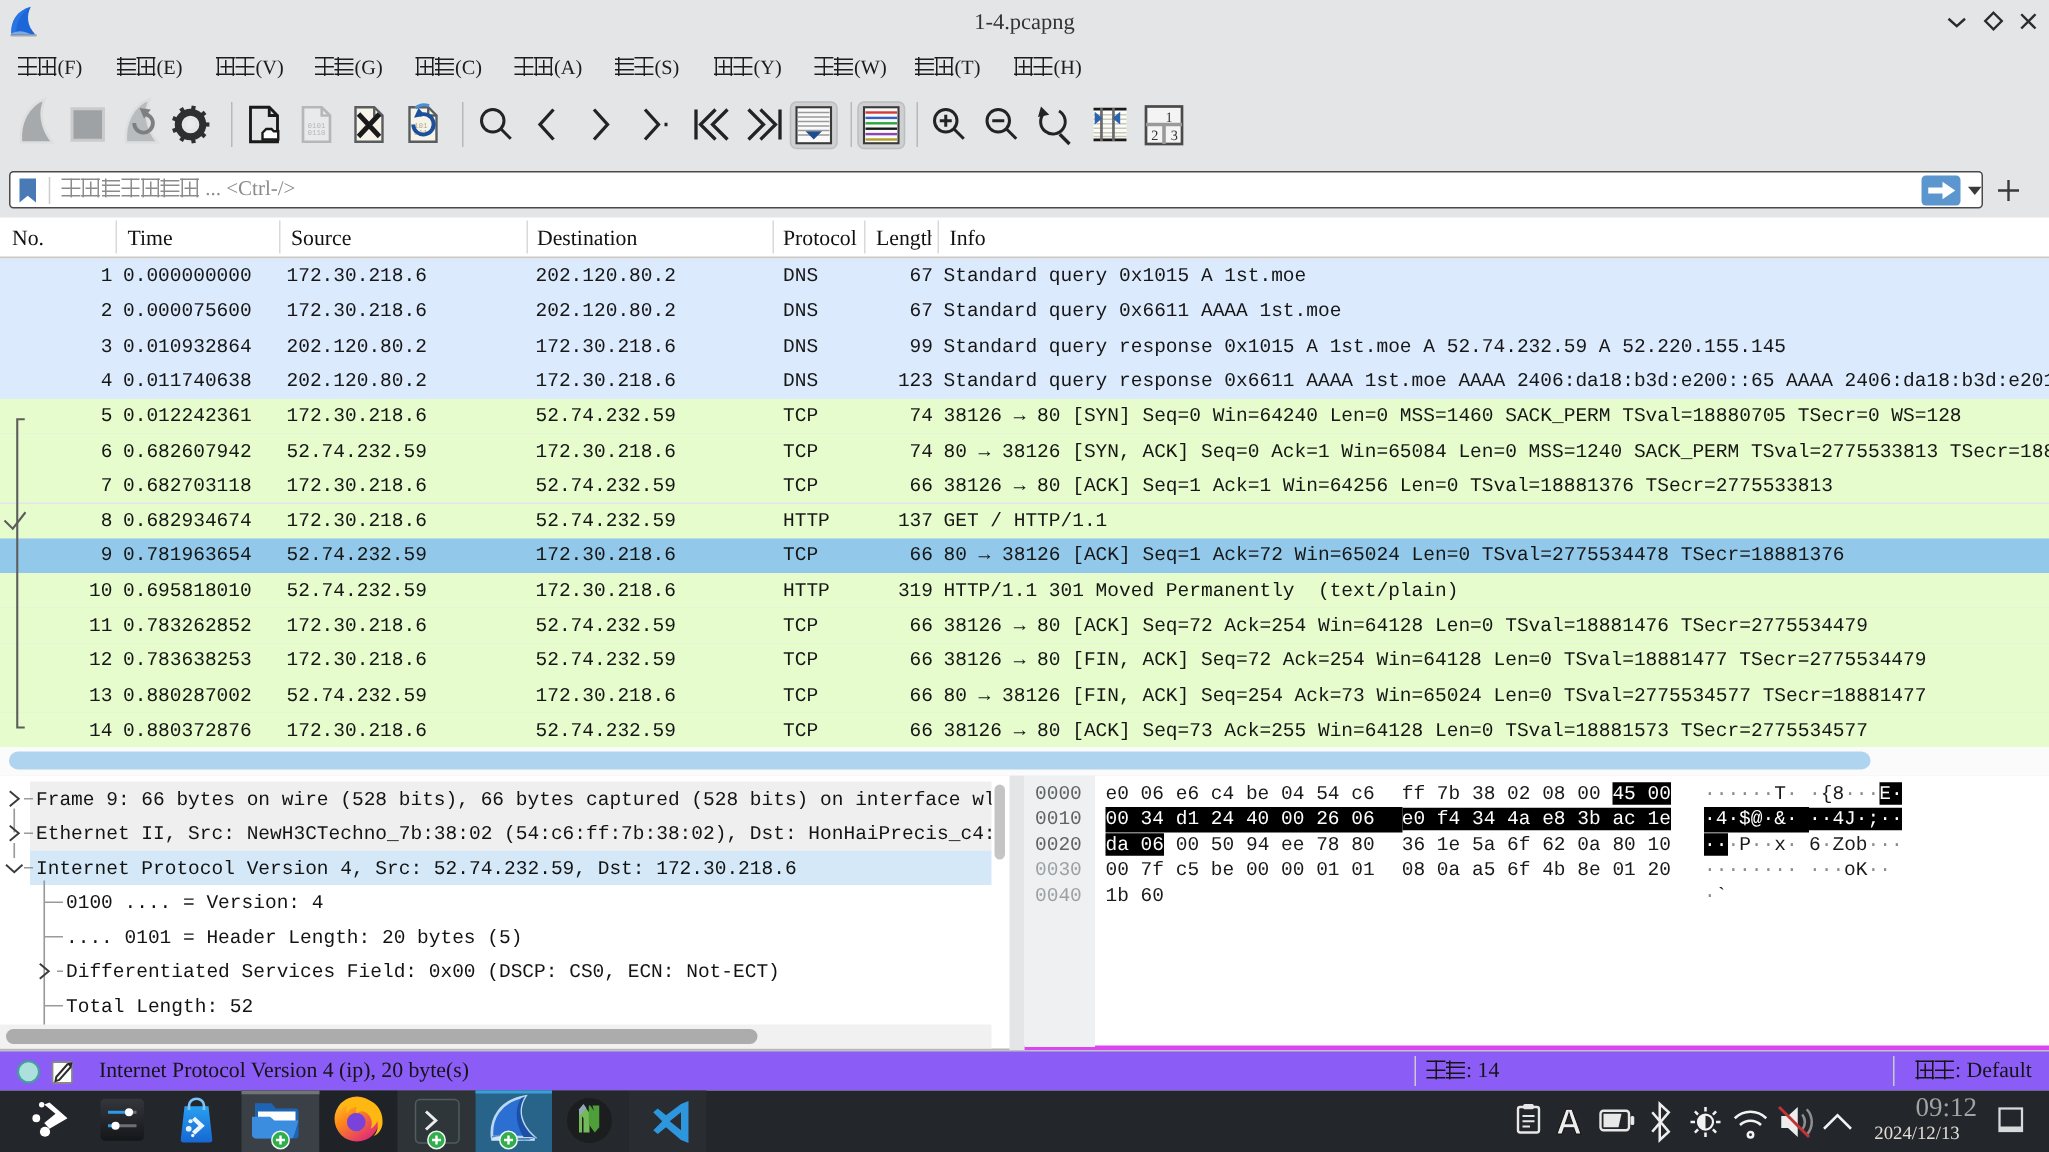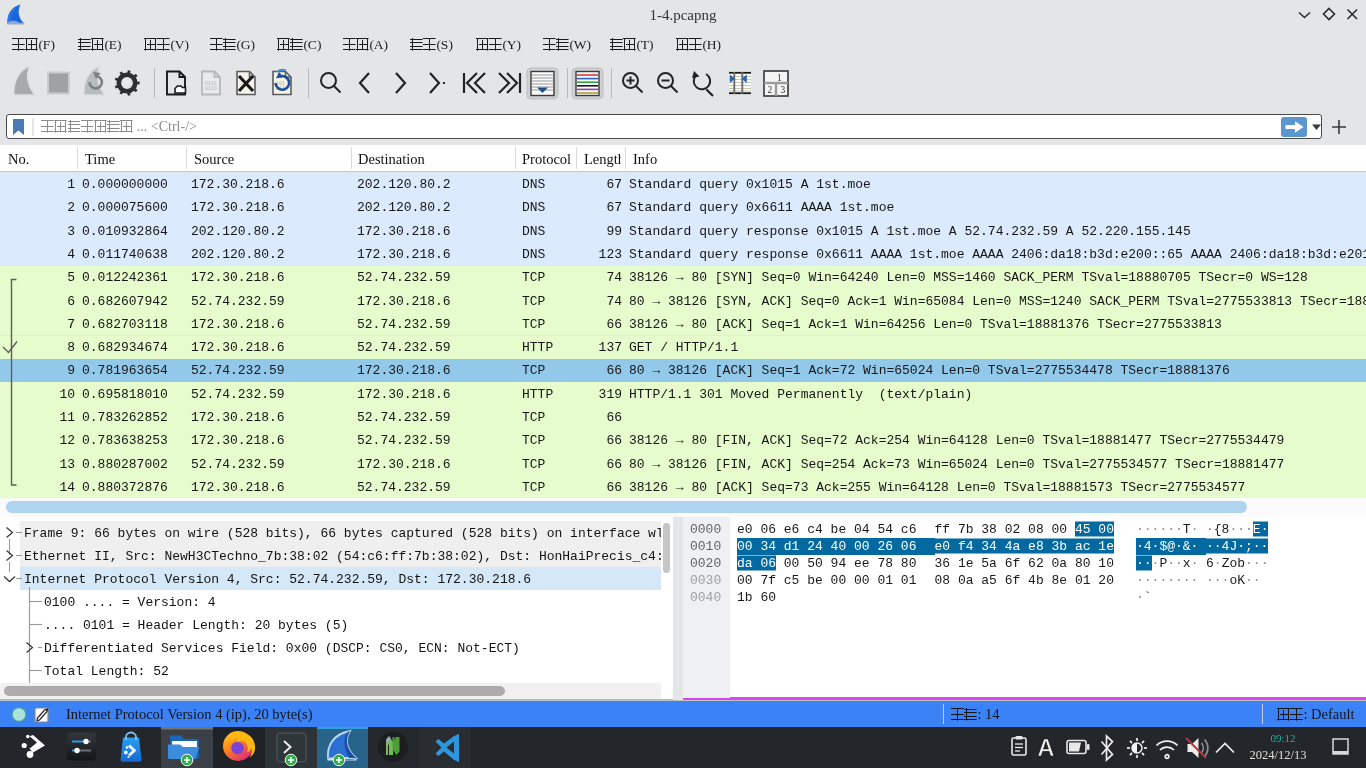--- a/index.html
+++ b/index.html
@@ -59,28 +59,28 @@
 #dhsb{position:absolute;left:0;top:166px;width:661px;height:16px;background:#f1f1f1}
 #dhsb b{position:absolute;left:4px;top:3px;width:501px;height:10px;background:#acacac;border-radius:5px}
 
 #hexpane{left:683px;top:517px;width:683px;height:183px;background:#fff;border-bottom:3px solid #d946ef}
 #hexoff{position:absolute;left:0;top:0;width:47px;height:181px;background:#eef0f2}
 .hrow{position:absolute;left:0;width:683px;height:16.8px;font-family:"Liberation Mono",monospace;font-size:13px;color:#1a1a1a}
 .hrow span{position:absolute;top:50%;transform:translateY(-50%);white-space:pre}
 .hoff{left:7px;color:#5f6467}.hoff.lt{color:#9ba1a5}
 .hg1{left:54px}.hg2{left:251.5px}
 .ag1{left:453px}.ag2{left:523px}
-.sel{background:#0369a1;color:#fff}
+.sel{background:#000000;color:#fff}
 .gy{color:#8c8c8c}
 
-#statusbar{left:0;top:700px;width:1366px;height:27px;background:#3b82f6;border-top:1px solid #bfc2c4;font-size:14.5px;color:#151515}
+#statusbar{left:0;top:700px;width:1366px;height:27px;background:#8b5cf6;border-top:1px solid #bfc2c4;font-size:14.5px;color:#151515}
 
 #taskbar{left:0;top:727px;width:1366px;height:41px;background:#23262b;color:#dcd8cd}
 .cell{position:absolute;top:0;height:41px}
-#clock1{position:absolute;left:1248px;top:1px;width:70px;text-align:center;font-size:11px;line-height:20px;color:#14b8a6}
+#clock1{position:absolute;left:1248px;top:1px;width:70px;text-align:right;font-size:18px;line-height:20px;color:#a3a3a3}
 #clock2{position:absolute;left:1238px;top:21px;width:80px;text-align:center;font-size:12.5px;color:#e3dfd5}
 </style></head>
 <body>
 
 <div class="abs" id="titlebar">
   <svg class="abs" style="left:4px;top:3px" width="22" height="22" viewBox="0 0 22 22">
     <rect x="3" y="19.6" width="17.5" height="1.8" rx="0.9" fill="#a8a8a8"></rect>
     <path d="M3.5 20 C3 11.5 7 4 16.5 1.5 C13.5 7.5 14 14 19.5 20 Z" fill="#1b66d9"></path>
     <path d="M3.5 20 C3 11.5 7 4 16.5 1.5 C10 5.5 6.5 12 6.8 20 Z" fill="#2e7ce8" opacity="0.65"></path>
     <path d="M3.6 19.2 q6 -2.6 10.5 -0.3 q3 1.4 5.2 0.5 l0 0.6 -15.7 0 Z" fill="#7fa9e0"></path>
@@ -350,20 +350,21 @@
       <span class="cln">319</span>
       <span class="cif">HTTP/1.1 301 Moved Permanently  (text/plain)</span>
     </div>
     <div class="prow bgt" style="top:232.85px">
       <span class="cno">11</span>
       <span class="ctm">0.783262852</span>
       <span class="csr">172.30.218.6</span>
       <span class="cds">52.74.232.59</span>
       <span class="cpr">TCP</span>
       <span class="cln">66</span>
+      <span class="cif">38126 → 80 [ACK] Seq=72 Ack=254 Win=64128 Len=0 TSval=18881476 TSecr=2775534479</span>
     </div>
     <div class="prow bgt" style="top:256.13px">
       <span class="cno">12</span>
       <span class="ctm">0.783638253</span>
       <span class="csr">172.30.218.6</span>
       <span class="cds">52.74.232.59</span>
       <span class="cpr">TCP</span>
       <span class="cln">66</span>
       <span class="cif">38126 → 80 [FIN, ACK] Seq=72 Ack=254 Win=64128 Len=0 TSval=18881477 TSecr=2775534479</span>
     </div>

